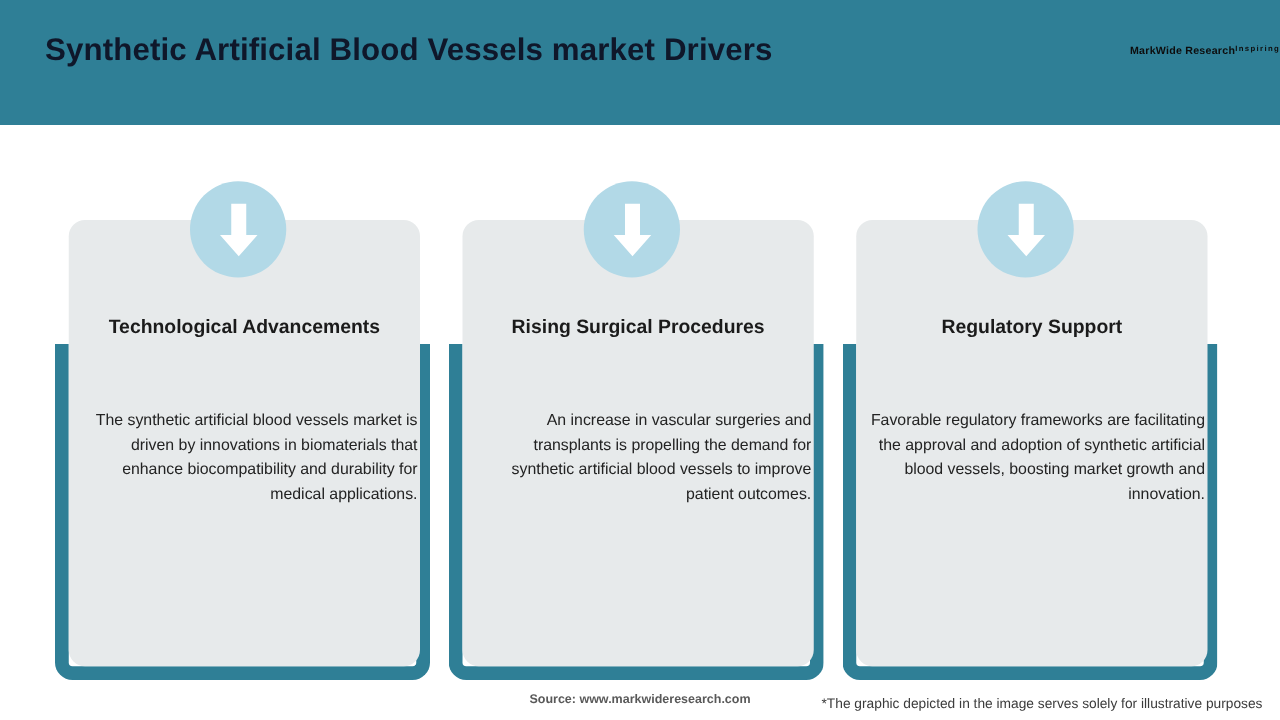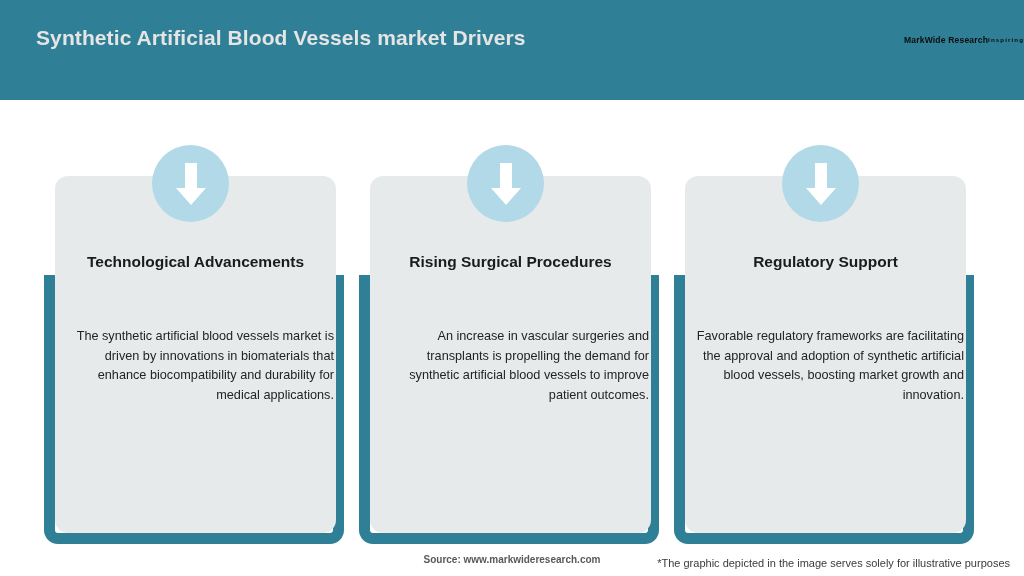--- a/index.html
+++ b/index.html
@@ -27,23 +27,23 @@
     top: 0;
     width: 1024px;
     height: 100px;
     background: #2f7f96;
   }
 
   .header-title {
     position: absolute;
     left: 36px;
     top: 26px;
-    font-size: 21px;
-    font-weight: bold;
-    color: #e5e5e5;
+    font-size: 25px;
+    font-weight: bold;
+    color: #0f172a;
     letter-spacing: 0.1px;
     white-space: nowrap;
   }
 
   
   .logo {
     position: absolute;
     right: 16px;
     top: 10px;
     width: 104px;

